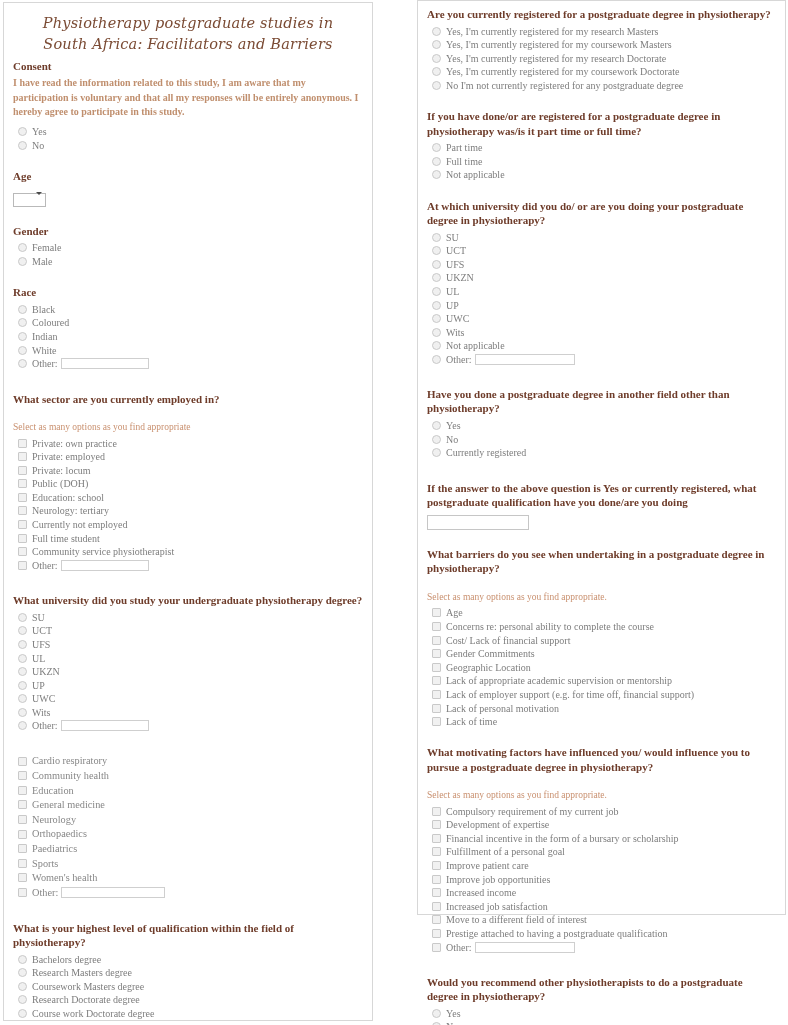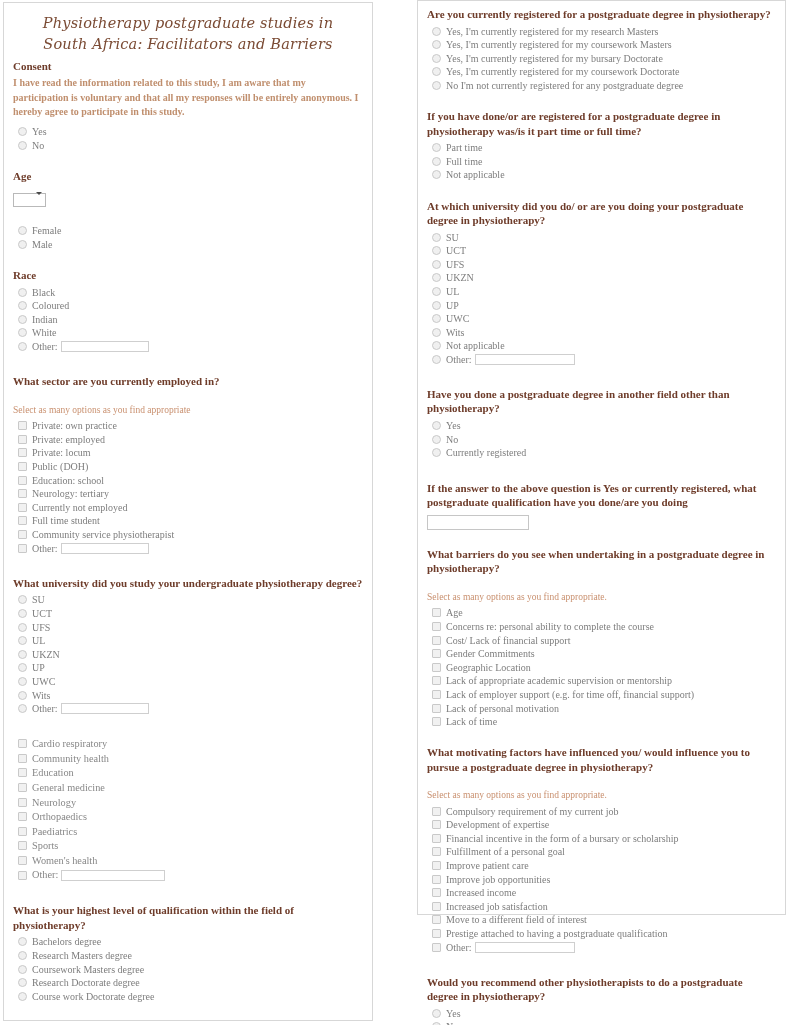--- a/index.html
+++ b/index.html
@@ -176,20 +176,21 @@
         <div class="qlabel">Age</div>
         <span class="select-wrap">
           <select class="age-select"><option></option></select>
           <span class="arrow"></span>
         </span>
       </div>
 
       <div class="spacer-sm"></div>
 
       <div class="qblock">
+        <div class="qlabel">Gender</div>
         <div class="opt">
           <span class="radio-dot"></span>
           <span class="opt-label">Female</span>
         </div>
         <div class="opt">
           <span class="radio-dot"></span>
           <span class="opt-label">Male</span>
         </div>
       </div>
 
@@ -394,21 +395,21 @@
         <div class="opt">
           <span class="radio-dot"></span>
           <span class="opt-label">Yes, I'm currently registered for my research Masters</span>
         </div>
         <div class="opt">
           <span class="radio-dot"></span>
           <span class="opt-label">Yes, I'm currently registered for my coursework Masters</span>
         </div>
         <div class="opt">
           <span class="radio-dot"></span>
-          <span class="opt-label">Yes, I'm currently registered for my bursary Doctorate</span>
+          <span class="opt-label">Yes, I'm currently registered for my research Doctorate</span>
         </div>
         <div class="opt">
           <span class="radio-dot"></span>
           <span class="opt-label">Yes, I'm currently registered for my coursework Doctorate</span>
         </div>
         <div class="opt">
           <span class="radio-dot"></span>
           <span class="opt-label">No I'm not currently registered for any postgraduate degree</span>
         </div>
       </div>

